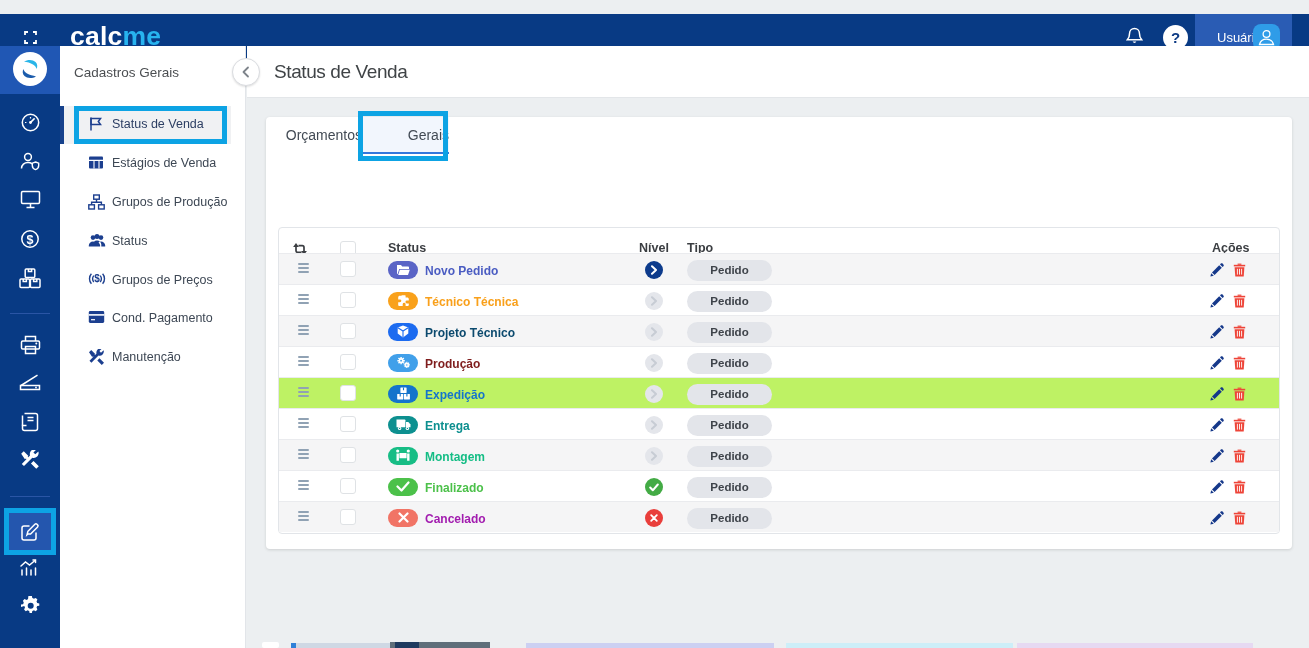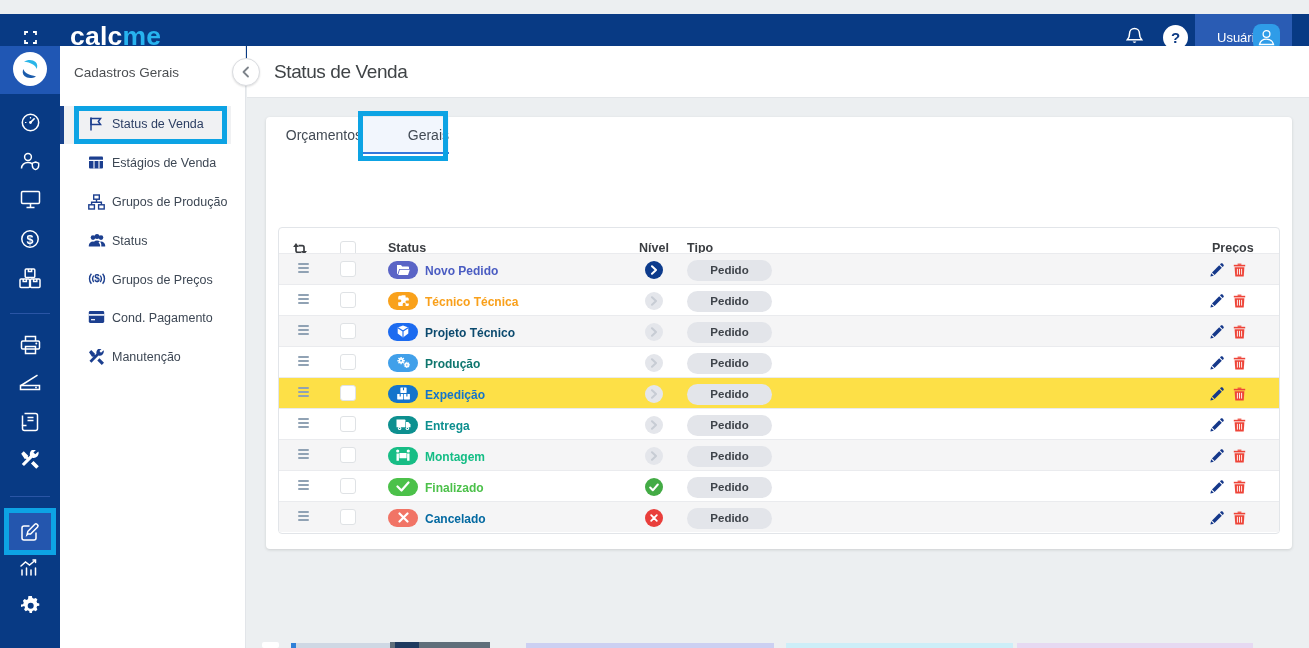--- a/index.html
+++ b/index.html
@@ -251,21 +251,21 @@
           <path d="M4 4.2V8.6c0 1 .7 1.7 1.7 1.7H9.5"></path>
           <path d="M12 9.8V5.4c0-1-.7-1.7-1.7-1.7H6.5"></path>
         </g>
         <path fill="#3b3e42" d="M1.1 5h5.8L4 1z"></path>
         <path fill="#3b3e42" d="M9.1 9h5.8L12 13z"></path>
       </svg>
     <span class="cb" style="top:5px"></span>
     <span style="position:absolute;left:109px;top:5px">Status</span>
     <span style="position:absolute;left:360px;top:5px">Nível</span>
     <span style="position:absolute;left:408px;top:5px">Tipo</span>
-    <span style="position:absolute;left:933px;top:5px">Preços</span>
+    <span style="position:absolute;left:933px;top:5px">Ações</span>
   </div>
   <div class="tr" style="top:253px;background:#f5f5f6">
   <span class="drag">
         <i></i>
         <i></i>
         <i></i>
       </span>
   <span class="cb"></span>
   <span class="badge" style="background:#5a64c6"><svg width="14" height="12" viewBox="0 0 14 12">
           <path fill="#fff" d="M1 1h4l1.2 1.5H12c.5 0 1 .4 1 1V5H3.2L1.6 10H1z"></path>
@@ -375,21 +375,21 @@
               <path d="M5.4 1v8M1.4 5h8M2.6 2.2l5.7 5.7M8.3 2.2L2.6 7.9"></path>
             </g>
             <circle cx="11.6" cy="9.6" r="2.1"></circle>
             <g stroke="#fff" stroke-width="1.4">
               <path d="M11.6 6.3v6.6M8.3 9.6h6.6M9.3 7.3l4.6 4.6M13.9 7.3l-4.6 4.6"></path>
             </g>
             <circle cx="5.4" cy="5" r="1" fill="#41a0ea"></circle>
             <circle cx="11.6" cy="9.6" r="0.8" fill="#41a0ea"></circle>
           </g>
         </svg></span>
-  <span class="slabel" style="color:#0f766e">Produção</span>
+  <span class="slabel" style="color:#7f1d1d">Produção</span>
   <span class="niv" style="background:#e4e6eb"><svg width="8" height="10" viewBox="0 0 8 10">
           <path fill="none" stroke="#c7ccd4" stroke-width="2" stroke-linecap="round" stroke-linejoin="round" d="M2 1.2L6 5 2 8.8"></path>
         </svg></span>
   <span class="pill">Pedido</span>
   <span class="act" style="left:931px"><svg width="14" height="14" viewBox="0 0 14 14">
           <g fill="#15388a">
             <path d="M1.2 10.2l2.6 2.6-3.4.8z"></path>
             <path d="M2 9.4l7.2-7.2 2.6 2.6L4.6 12z"></path>
             <path d="M10 1.4l.8-.8c.5-.5 1.3-.5 1.8 0l.8.8c.5.5.5 1.3 0 1.8l-.8.8z"></path>
           </g>
@@ -398,21 +398,21 @@
           <g fill="#ee4438">
             <path d="M.8 1.8h11.4v1.6H.8z"></path>
             <path d="M4.6.6h3.8v1.2H4.6z"></path>
             <path d="M1.6 4.2h9.8l-.7 9.2H2.3z"></path>
           </g>
           <g stroke="#fff" stroke-width="0.9">
             <path d="M4.4 5.8v5.8M6.5 5.8v5.8M8.6 5.8v5.8"></path>
           </g>
         </svg></span>
 </div>
-<div class="tr" style="top:377px;background:#fde047">
+<div class="tr" style="top:377px;background:#bef264">
   <span class="drag">
         <i></i>
         <i></i>
         <i></i>
       </span>
   <span class="cb"></span>
   <span class="badge" style="background:#1474cc"><svg width="13" height="13" viewBox="0 0 13 13">
           <g fill="#fff">
             <rect x="3.4" y="0.6" width="6.2" height="5.4" rx="0.4"></rect>
             <rect x="0.2" y="6.9" width="6" height="5.6" rx="0.4"></rect>
@@ -557,21 +557,21 @@
 <div class="tr" style="top:501px;background:#f5f5f6">
   <span class="drag">
         <i></i>
         <i></i>
         <i></i>
       </span>
   <span class="cb"></span>
   <span class="badge" style="background:#f17466"><svg width="11" height="11" viewBox="0 0 11 11">
           <path stroke="#fff" stroke-width="2.2" stroke-linecap="round" d="M1.5 1.5l8 8M9.5 1.5l-8 8"></path>
         </svg></span>
-  <span class="slabel" style="color:#0369a1">Cancelado</span>
+  <span class="slabel" style="color:#a21caf">Cancelado</span>
   <span class="niv" style="background:#e93e3b"><svg width="8" height="8" viewBox="0 0 8 8">
           <path stroke="#fff" stroke-width="1.8" stroke-linecap="round" d="M1.2 1.2l5.6 5.6M6.8 1.2L1.2 6.8"></path>
         </svg></span>
   <span class="pill">Pedido</span>
   <span class="act" style="left:931px"><svg width="14" height="14" viewBox="0 0 14 14">
           <g fill="#15388a">
             <path d="M1.2 10.2l2.6 2.6-3.4.8z"></path>
             <path d="M2 9.4l7.2-7.2 2.6 2.6L4.6 12z"></path>
             <path d="M10 1.4l.8-.8c.5-.5 1.3-.5 1.8 0l.8.8c.5.5.5 1.3 0 1.8l-.8.8z"></path>
           </g>

